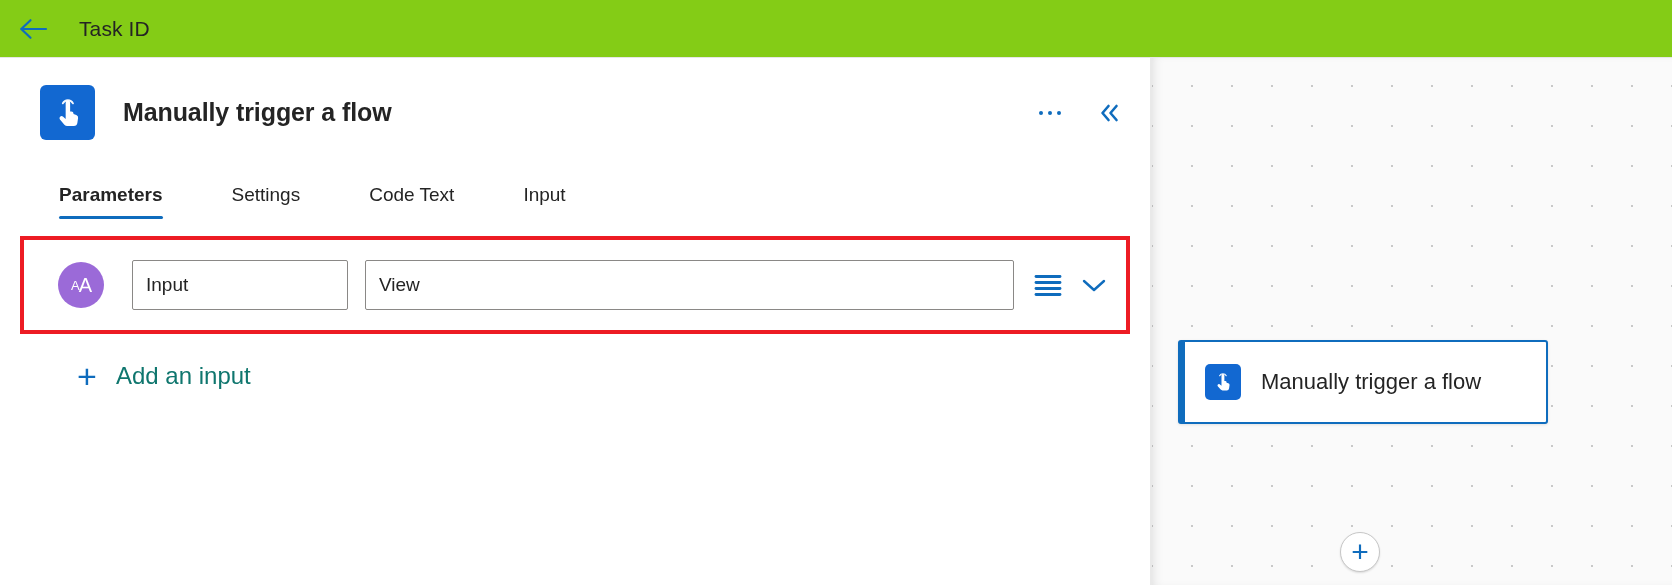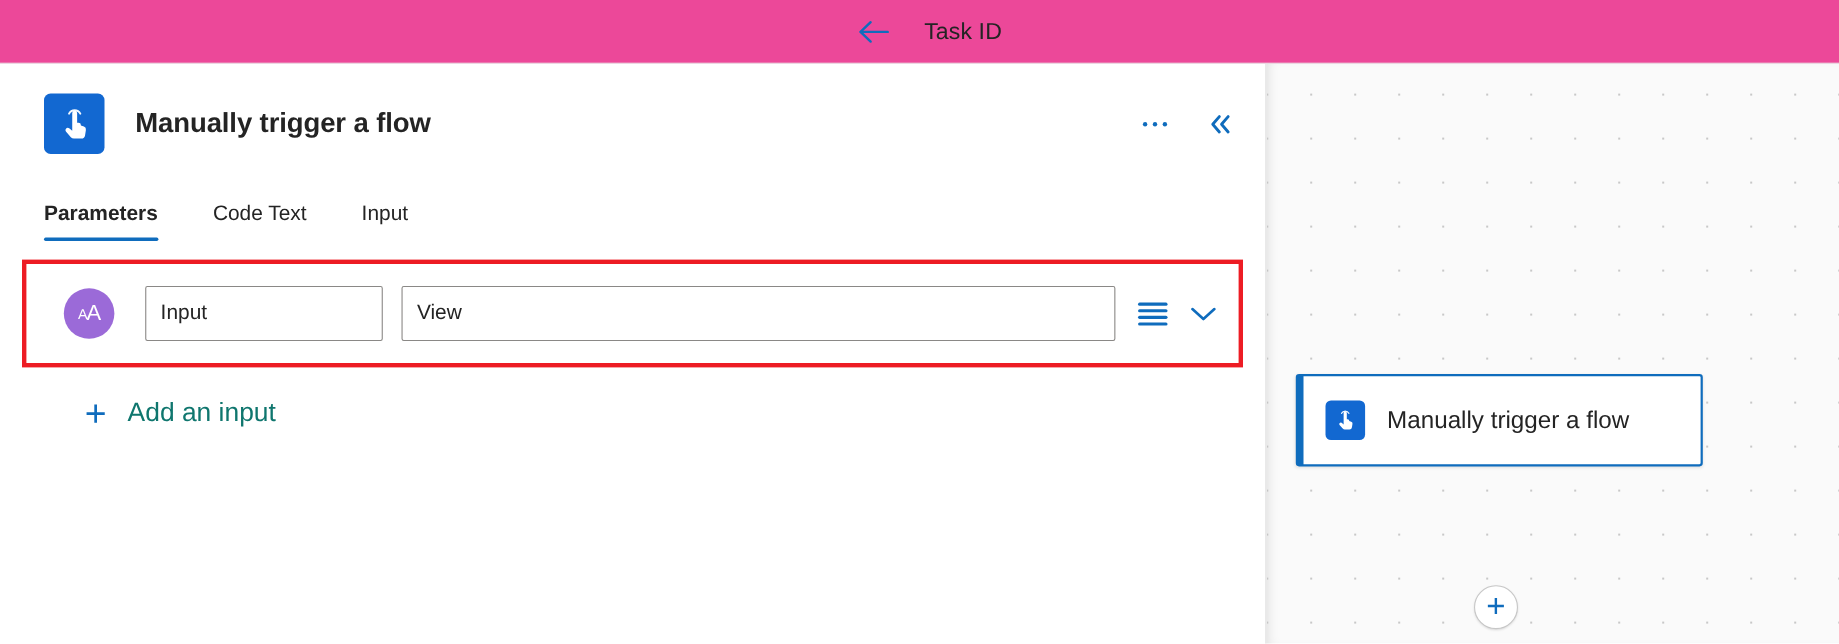--- a/index.html
+++ b/index.html
@@ -14,25 +14,24 @@
     font-family: "Liberation Sans", sans-serif;
     color: #201f1e;
     -webkit-font-smoothing: antialiased;
   }
 
   
   .topbar {
     height: 58px;
     display: flex;
     align-items: center;
-    background: #ec4899;
+    background: #84cc16;
     border-bottom: 1px solid #e6e6e6;
     box-sizing: border-box;
     padding-left: 10px;
-    justify-content: center;
   }
   .back-btn {
     width: 46px;
     height: 46px;
     display: flex;
     align-items: center;
     justify-content: center;
     cursor: pointer;
   }
   .back-btn svg { display:block; }
@@ -124,20 +123,21 @@
     margin: 44px 0 0 40px;
     gap: 0;
   }
   .tab {
     font-size: 19px;
     color: #242424;
     padding: 0 26px 13px 0;
     position: relative;
     cursor: pointer;
     white-space: nowrap;
+    margin-left: 19px;
   }
   .tab + .tab { padding-left: 24px; }
   .tab.active { font-weight: bold; }
   .tab.active::after {
     content: "";
     position: absolute;
     left: 0;
     right: 26px;
     bottom: 0;
     height: 3px;
@@ -335,20 +335,23 @@
             <path d="M11.5 4 L5.5 11 L11.5 18" fill="none" stroke="#0f6cbd" stroke-width="2.6" stroke-linecap="round" stroke-linejoin="round"></path>
             <path d="M19.5 4 L13.5 11 L19.5 18" fill="none" stroke="#0f6cbd" stroke-width="2.6" stroke-linecap="round" stroke-linejoin="round"></path>
           </svg>
         </div>
       </div>
     </div>
 
     <div class="tabs">
       <div class="tab active">
         <span>Parameters</span>
+      </div>
+      <div class="tab">
+        <span>Settings</span>
       </div>
       <div class="tab">
         <span>Code Text</span>
       </div>
       <div class="tab">
         <span>Input</span>
       </div>
     </div>
 
     <div class="params-highlight">

